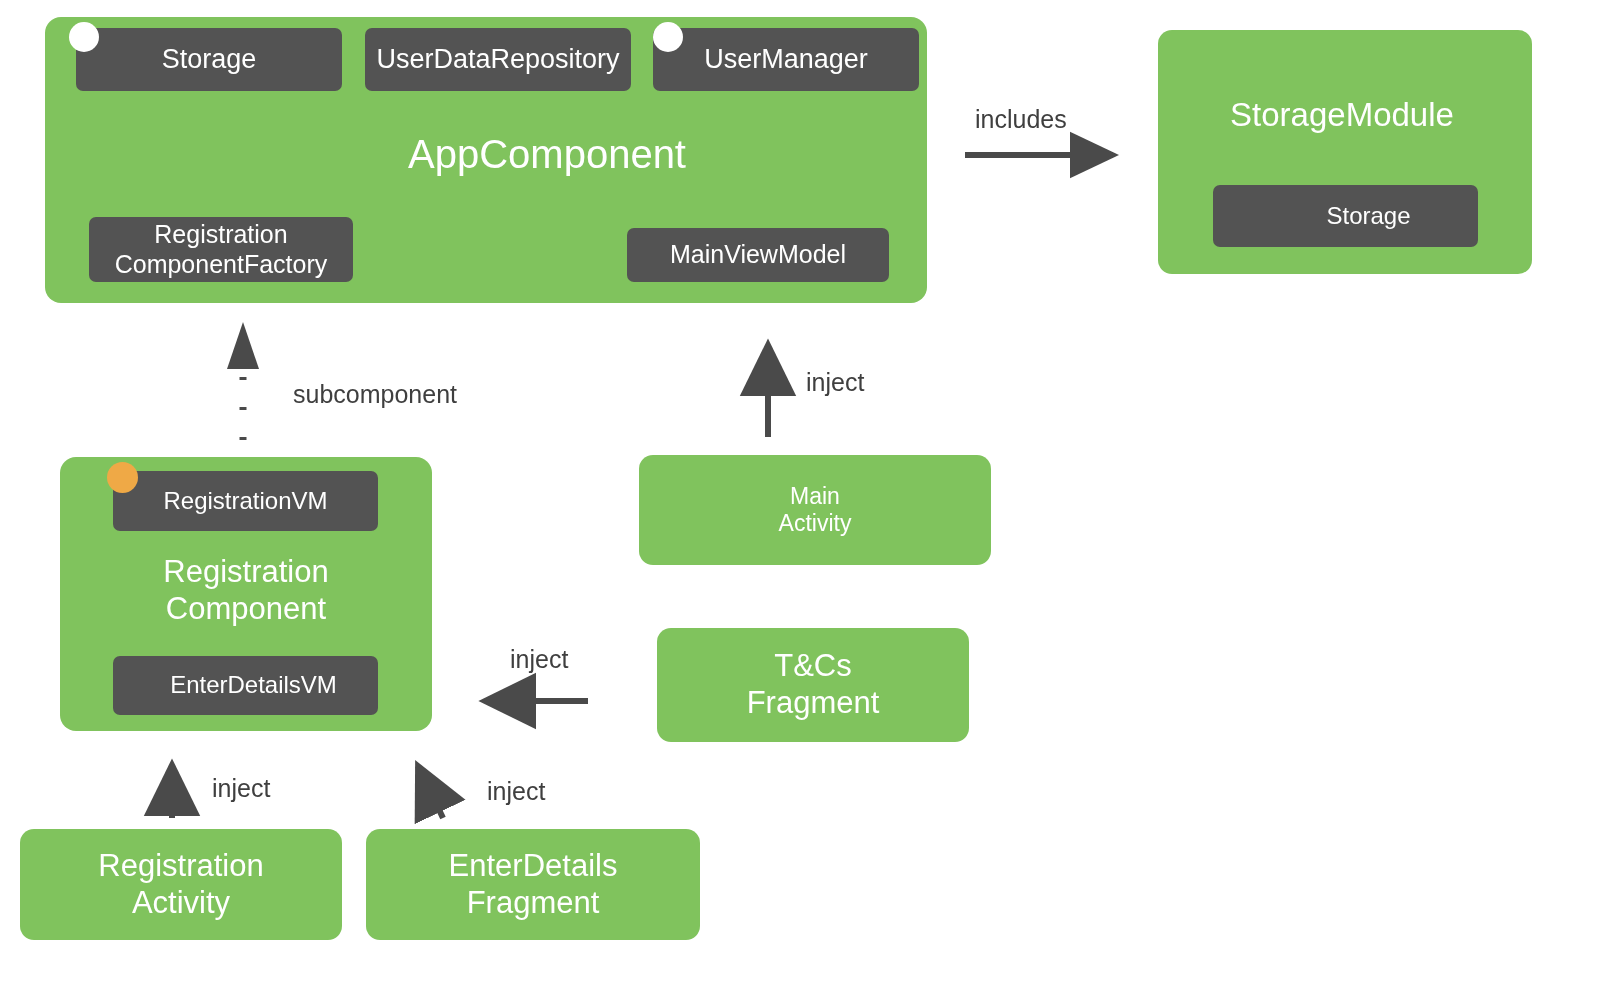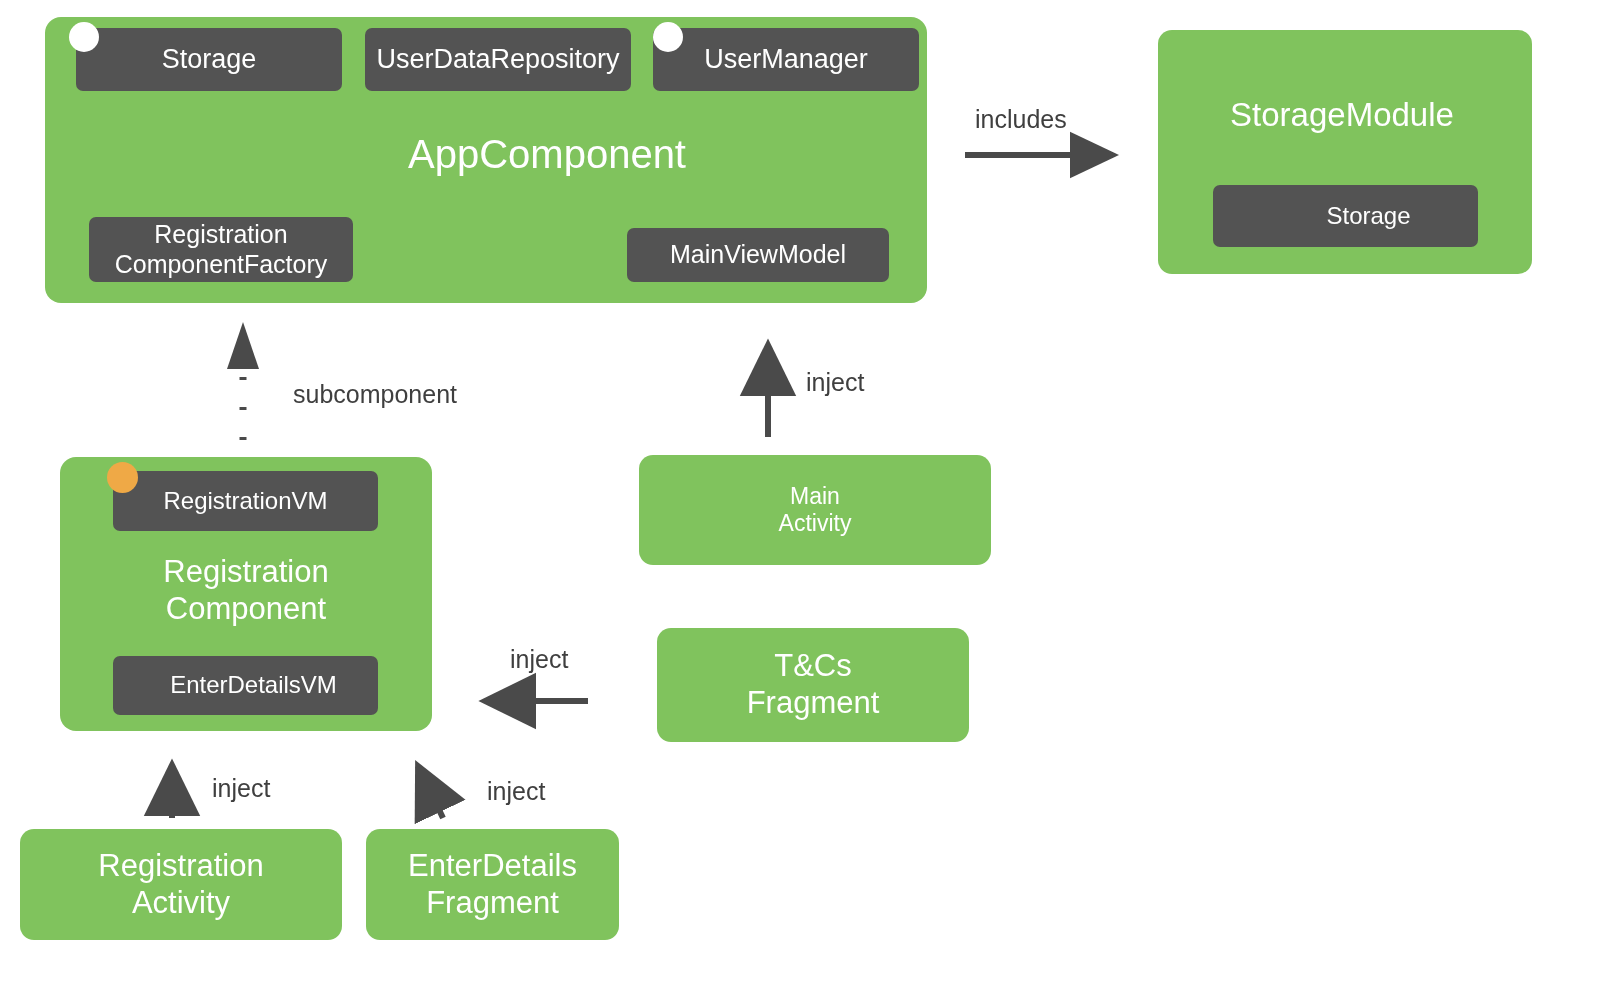--- a/index.html
+++ b/index.html
@@ -126,21 +126,21 @@
   <div class="node green" style="left:613px; top:628px; width:312px; height:114px; font-size:31px;margin-left:44px;">
     <span>T&amp;Cs
 Fragment</span>
   </div>
 
   <div class="node green" style="left:20px; top:829px; width:322px; height:111px; font-size:31px;">
     <span>Registration
 Activity</span>
   </div>
 
-  <div class="node green" style="left:366px; top:829px; width:253px; height:111px; font-size:31px;">
+  <div class="node green" style="left:366px; top:829px; width:334px; height:111px; font-size:31px;">
     <span>EnterDetails
 Fragment</span>
   </div>
 
   <svg class="overlay" viewBox="0 0 1600 981">
     <defs>
       <marker id="arrowhead" markerWidth="9" markerHeight="9" refX="7.2" refY="4.5" orient="auto" markerUnits="strokeWidth">
         <path d="M0,0.6 L8.2,4.5 L0,8.4 z" fill="#4a4a4a"></path>
       </marker>
       <marker id="arrowhead-slim" markerWidth="11" markerHeight="11" refX="8.5" refY="5.5" orient="auto" markerUnits="strokeWidth">

